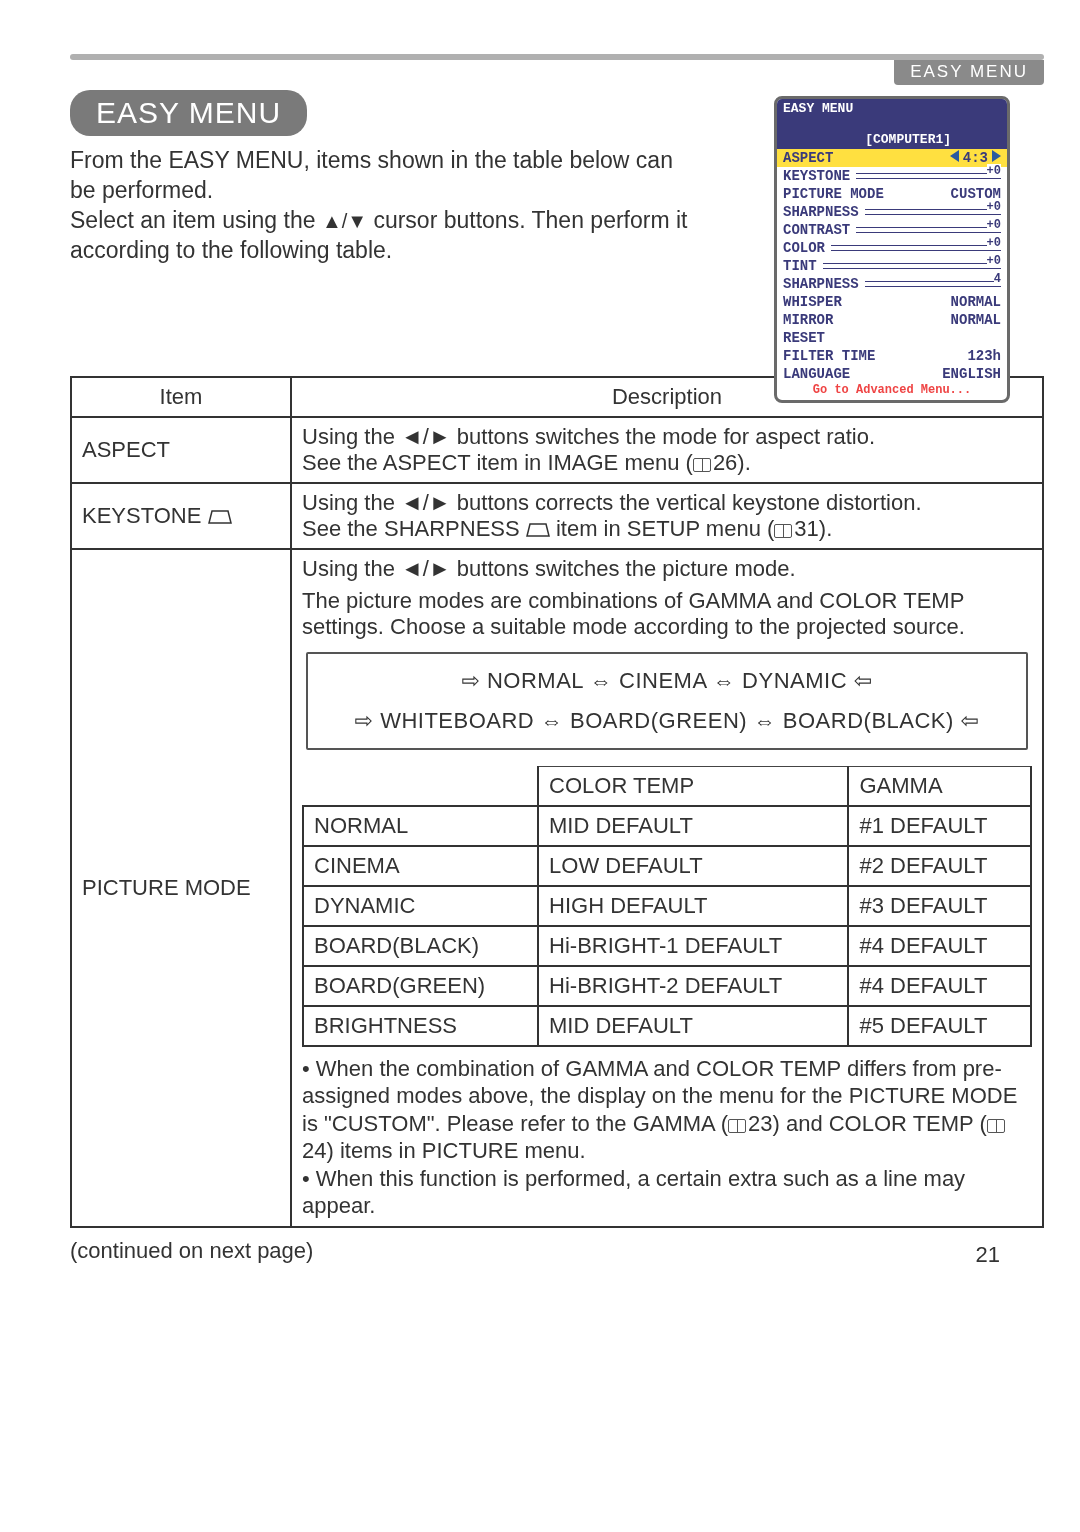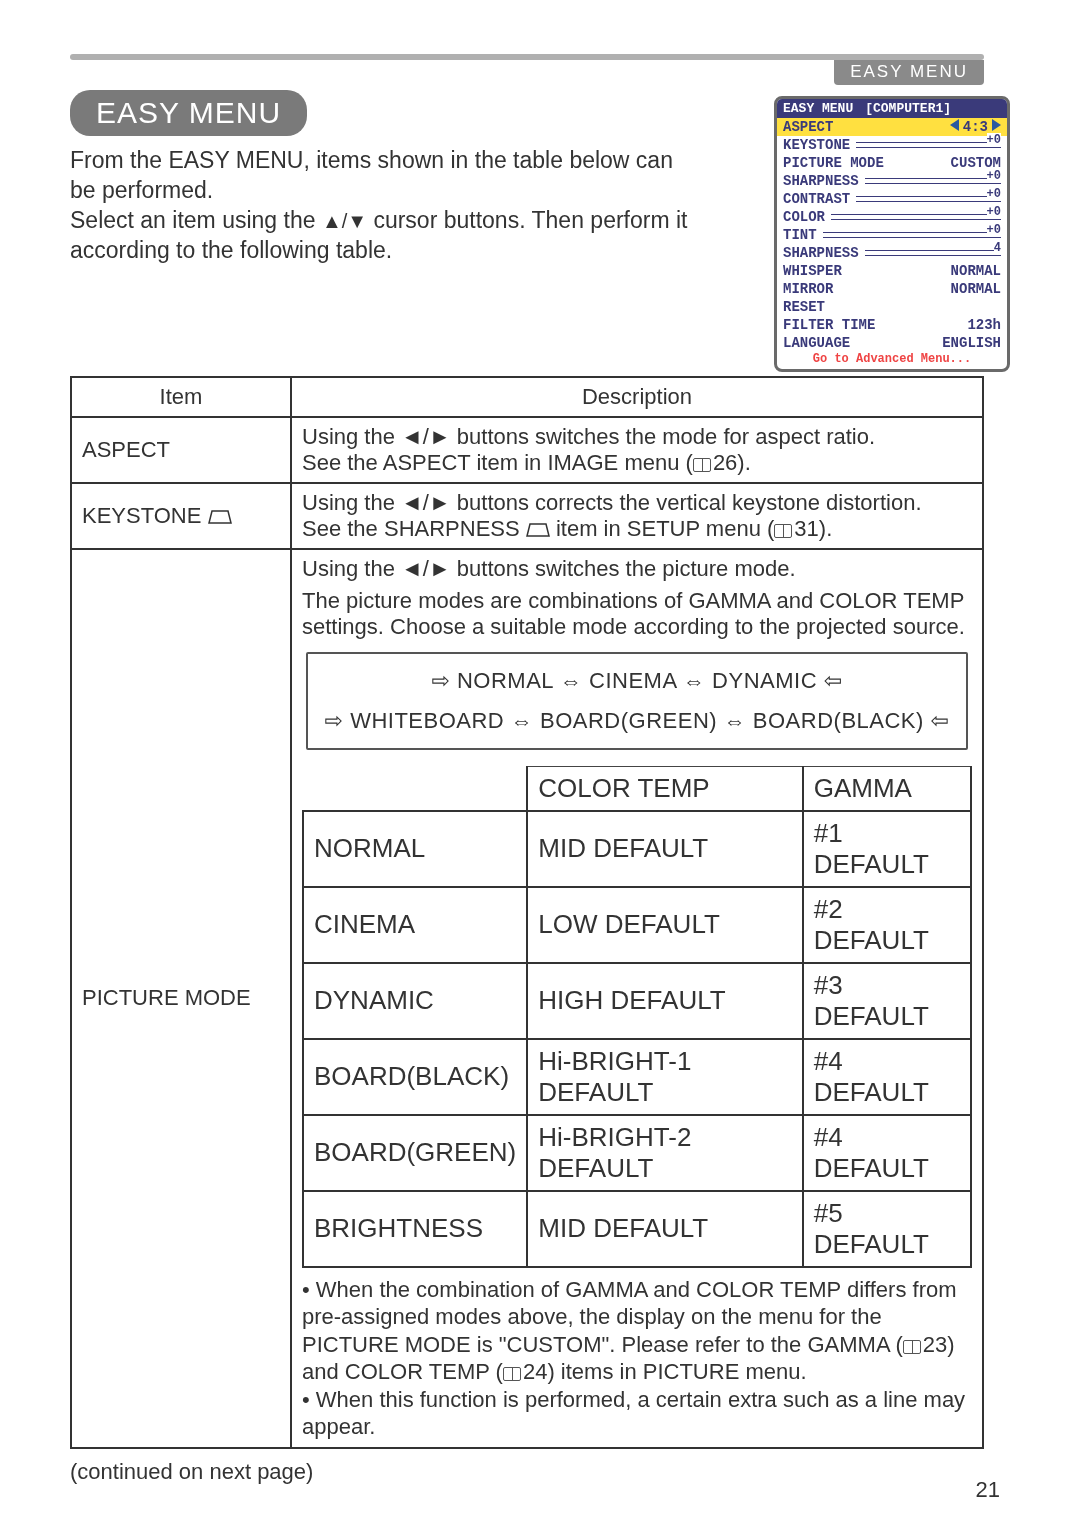--- a/index.html
+++ b/index.html
@@ -6,21 +6,21 @@
   body {
     margin: 0;
     padding: 0;
     background: #fff;
     font-family: Arial, Helvetica, sans-serif;
     color: #333;
     width: 1080px;
   }
   .page {
     width: 1080px;
-    padding: 54px 96px 40px 70px;
+    padding: 54px 36px 40px 70px;
     position: relative;
   }
   .top-rule {
     height: 6px;
     background: #b0b0b0;
     border-radius: 3px;
     margin-bottom: 4px;
   }
   .top-tab {
     float: right;
@@ -62,21 +62,21 @@
     overflow: hidden;
   }
   .osd-header {
     background: #3a3a7a;
     color: #fff;
     display: flex;
     font-size: 13px;
     font-weight: bold;
   }
   .osd-header span:first-child { padding: 2px 6px; }
-  .osd-header span:last-child { padding: 2px 6px; }
+  .osd-header span:last-child { padding: 2px 6px; margin-top: 31px; }
   .osd-row {
     display: flex;
     justify-content: space-between;
     align-items: center;
     padding: 0 6px;
     height: 18px;
     color: #3a3a7a;
     font-weight: bold;
   }
   .osd-row.highlight { background: #ffe040; }
@@ -133,21 +133,21 @@
     border-radius: 2px;
     padding: 14px 8px 14px 8px;
     margin: 12px 4px 16px 4px;
     position: relative;
   }
   .cycle-line { text-align: center; letter-spacing: 0.5px; }
 
   .inner {
     border-collapse: collapse;
     width: 100%;
-    font-size: 26px;
+    font-size: 22px;
     margin-bottom: 8px;
   }
   .inner td, .inner th {
     border: 1px solid #444;
     padding: 2px 8px;
     font-weight: normal;
     text-align: left;
   }
   .inner tr:first-child td:first-child { border-top: none; border-left: none; }
   .inner tr:first-child td { border-top: 1px solid #444; }
@@ -173,21 +173,21 @@
     position: relative;
     top: 2px;
   }
   .keystone-icon svg { display: block; }
   .cont {
     font-size: 22px;
     margin-top: 10px;
   }
   .pageno {
     position: absolute;
-    bottom: 22px;
+    bottom: 36px;
     right: 80px;
     font-size: 22px;
   }
   .arrow-sm { font-size: 20px; }
 </style>
 </head>
 <body>
 
 <div class="page">
   <div class="top-rule"></div>

